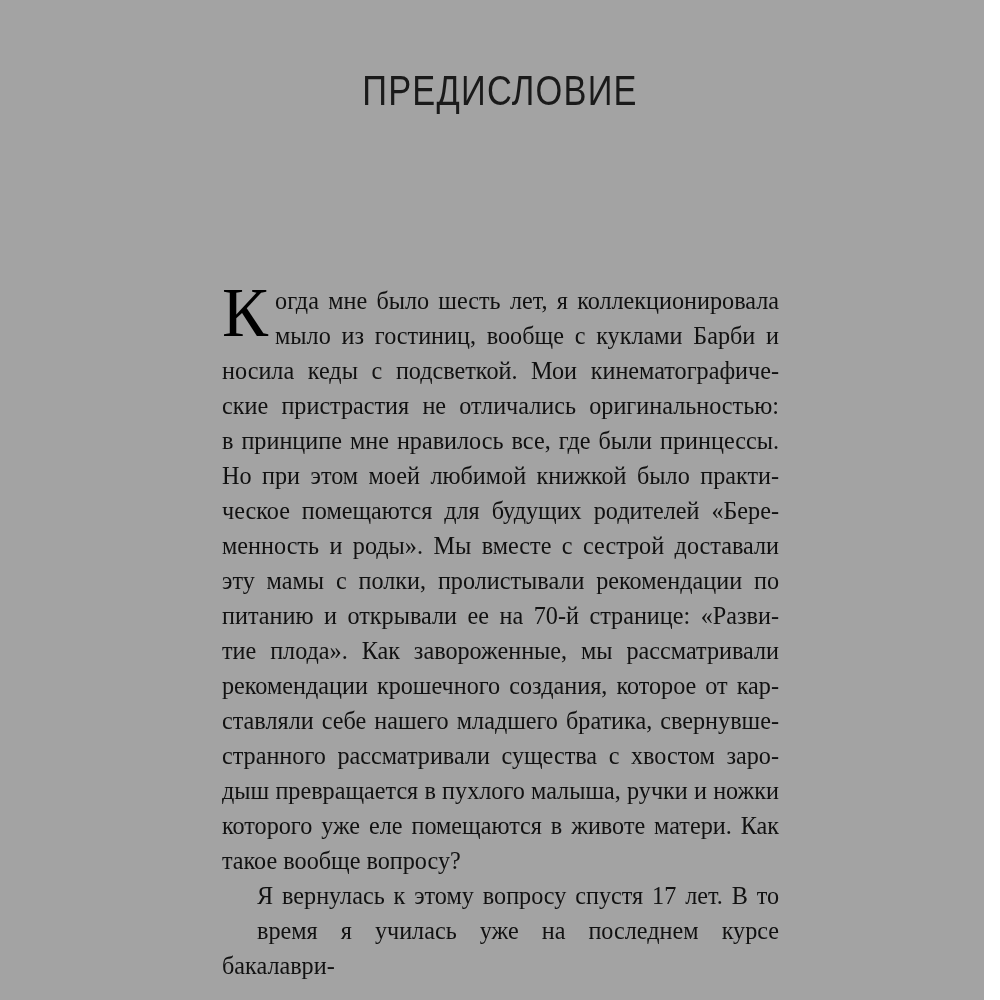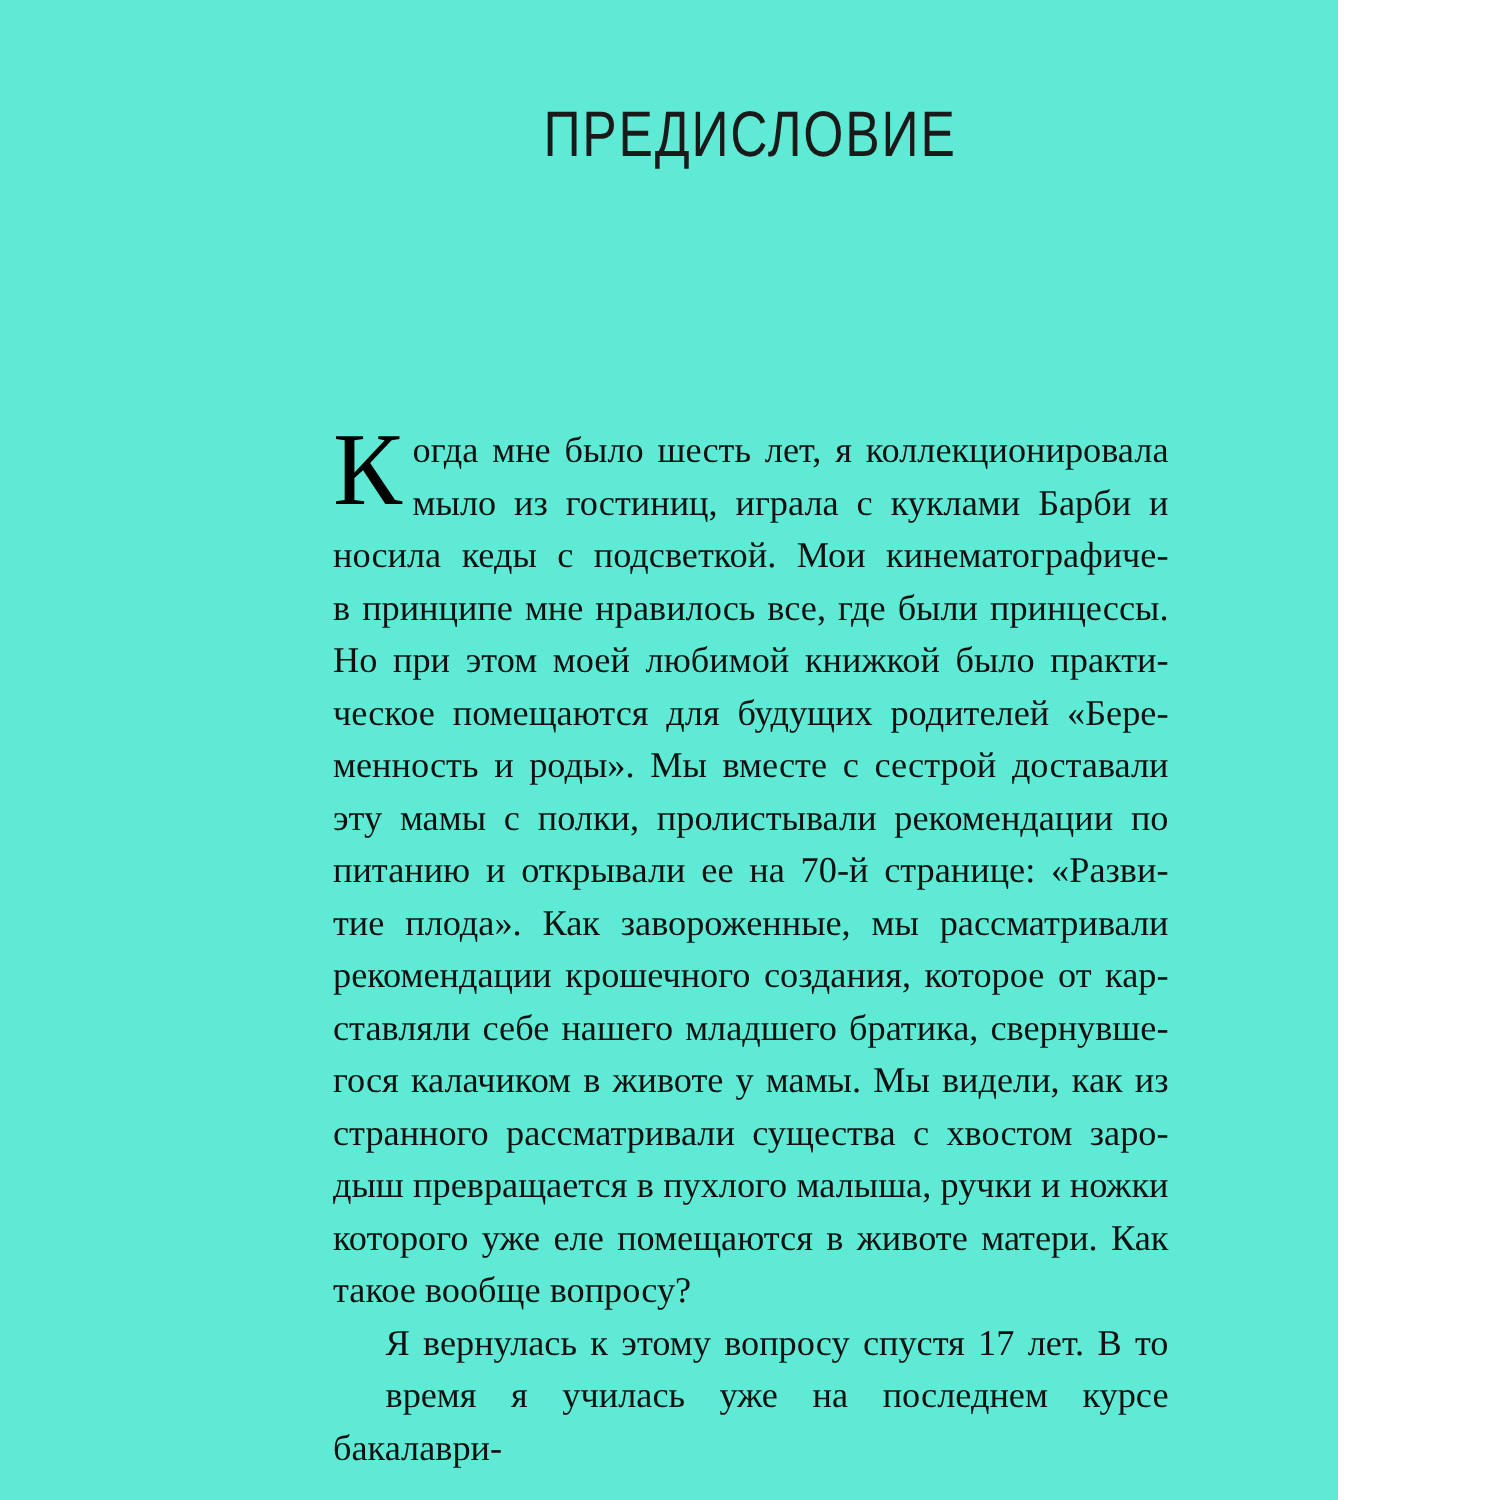--- a/index.html
+++ b/index.html
@@ -4,23 +4,23 @@
 <title>Предисловие</title>
 <style>
   html, body {
     margin: 0;
     padding: 0;
     background: #ffffff;
   }
 
   .page {
     position: relative;
-    width: 892px;
+    width: 984px;
     height: 1000px;
-    background: #5eead4;
+    background: #a3a3a3;
     overflow: hidden;
     box-sizing: border-box;
   }
 
   
   .chapter-title {
     position: absolute;
     top: 38px;
     left: 0;
     width: 1000px;
@@ -91,32 +91,32 @@
 
 <div class="page">
 
   <h1 class="chapter-title">ПРЕДИСЛОВИЕ</h1>
 
   <div class="body-block">
 
     <p class="para">
       <span class="dropcap">К</span>
         <span class="ln dc1">огда мне было шесть лет, я коллекционировала</span>
-        <span class="ln">мыло из гостиниц, играла с куклами Барби и</span>
+        <span class="ln">мыло из гостиниц, вообще с куклами Барби и</span>
         <span class="ln">носила кеды с подсветкой. Мои кинематографиче-</span>
+        <span class="ln">ские пристрастия не отличались оригинальностью:</span>
         <span class="ln">в принципе мне нравилось все, где были принцессы.</span>
         <span class="ln">Но при этом моей любимой книжкой было практи-</span>
         <span class="ln">ческое помещаются для будущих родителей «Бере-</span>
         <span class="ln">менность и роды». Мы вместе с сестрой доставали</span>
         <span class="ln">эту мамы с полки, пролистывали рекомендации по</span>
         <span class="ln">питанию и открывали ее на 70-й странице: «Разви-</span>
         <span class="ln">тие плода». Как завороженные, мы рассматривали</span>
         <span class="ln">рекомендации крошечного создания, которое от кар-</span>
         <span class="ln">ставляли себе нашего младшего братика, свернувше-</span>
-        <span class="ln">гося калачиком в животе у мамы. Мы видели, как из</span>
         <span class="ln">странного рассматривали существа с хвостом заро-</span>
         <span class="ln">дыш превращается в пухлого малыша, ручки и ножки</span>
         <span class="ln">которого уже еле помещаются в животе матери. Как</span>
         <span class="ln last">такое вообще вопросу?</span>
     </p>
 
     <p class="para">
       <span class="ln" style="text-indent:35px">Я вернулась к этому вопросу спустя 17 лет. В то</span>
         <span class="ln">время я училась уже на последнем курсе бакалаври-</span>
     </p>

